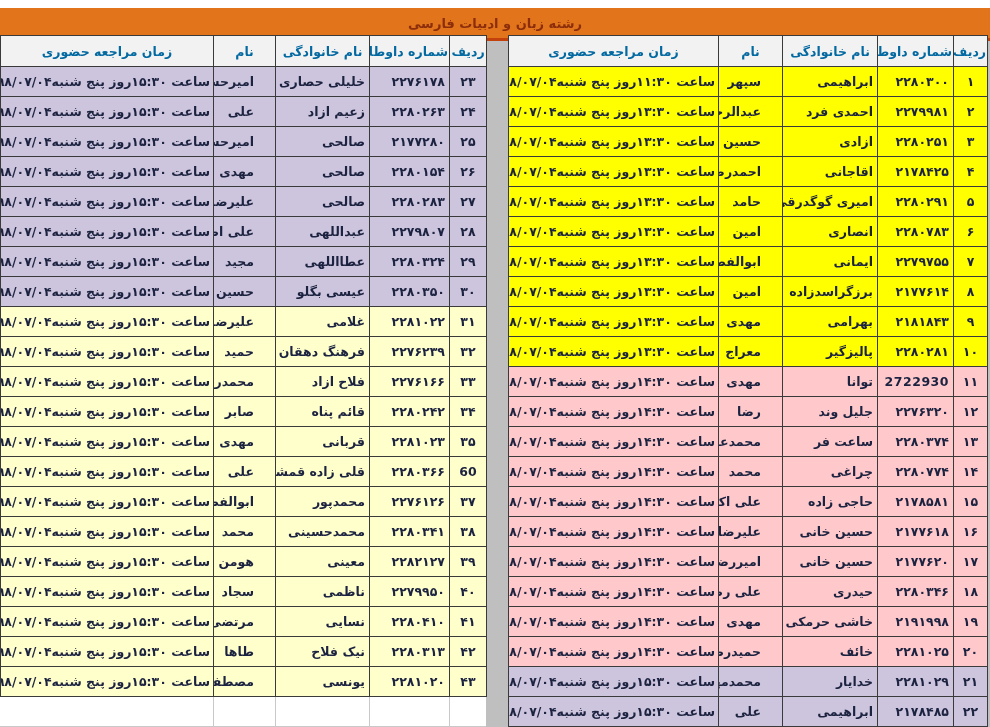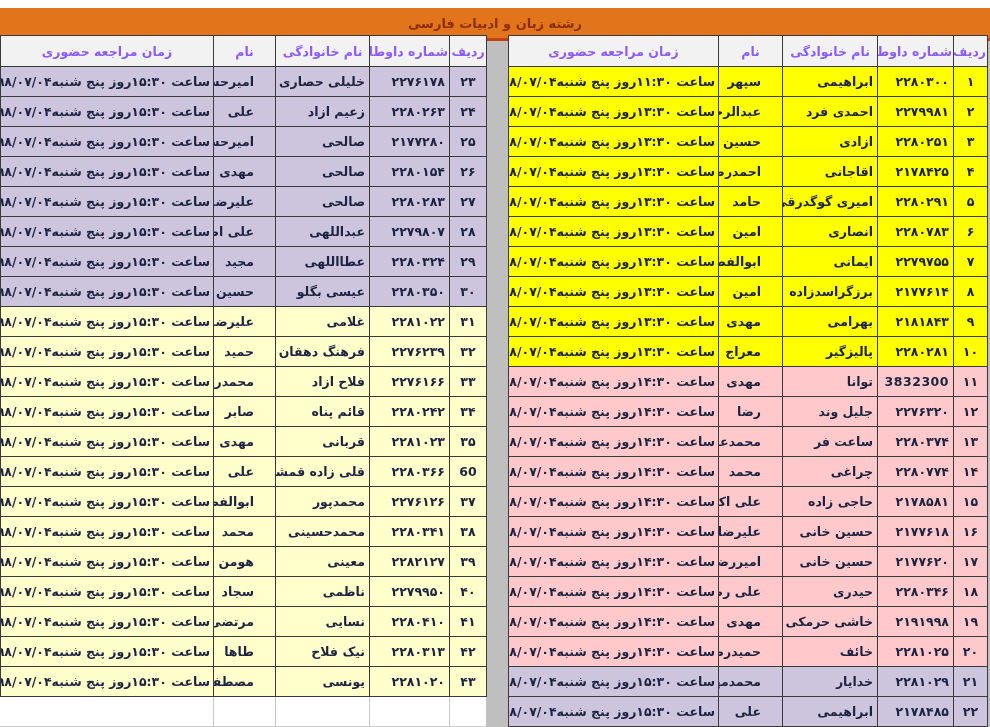--- a/index.html
+++ b/index.html
@@ -14,21 +14,21 @@
     color:#8C2E0B;font-weight:bold;font-size:13px;direction:rtl;
   }
   .gap-strip{position:absolute;background:#BFBFBF;}
   table{
     border-collapse:collapse;table-layout:fixed;position:absolute;direction:rtl;
   }
   th,td{
     border:1px solid #3A3A3A;overflow:hidden;white-space:nowrap;box-sizing:border-box;
   }
   th{
-    background:#F2F2F2;color:#8b5cf6;font-size:12.5px;font-weight:bold;height:31px;
+    background:#F2F2F2;color:#0369a1;font-size:12.5px;font-weight:bold;height:31px;
     text-align:center;
   }
   td{
     height:30px;font-size:12.5px;font-weight:bold;color:#1C2340;
   }
   .c-row{text-align:center;}
   .c-id{text-align:right;padding-left:2px;padding-right:4px;letter-spacing:0.5px;}
   .c-last{text-align:right;padding-right:4px;}
   .c-first{padding-right:21px;margin-left:48px;}
   .c-time{padding:0 3px 0 16px;}
@@ -191,21 +191,21 @@
     <td class="c-time">
       <span class="time-wrap">
         <span class="t-time">ساعت ۱۳:۳۰</span>
         <span class="t-day">روز پنج شنبه</span>
         <span class="t-date">۹۸/۰۷/۰۴</span>
       </span>
     </td>
   </tr>
         <tr style="background: rgb(255, 201, 204);">
     <td class="c-row">۱۱</td>
-    <td class="c-id">3832300</td>
+    <td class="c-id">2722930</td>
     <td class="c-last">توانا</td>
     <td class="c-first">مهدی</td>
     <td class="c-time">
       <span class="time-wrap">
         <span class="t-time">ساعت ۱۴:۳۰</span>
         <span class="t-day">روز پنج شنبه</span>
         <span class="t-date">۹۸/۰۷/۰۴</span>
       </span>
     </td>
   </tr>

